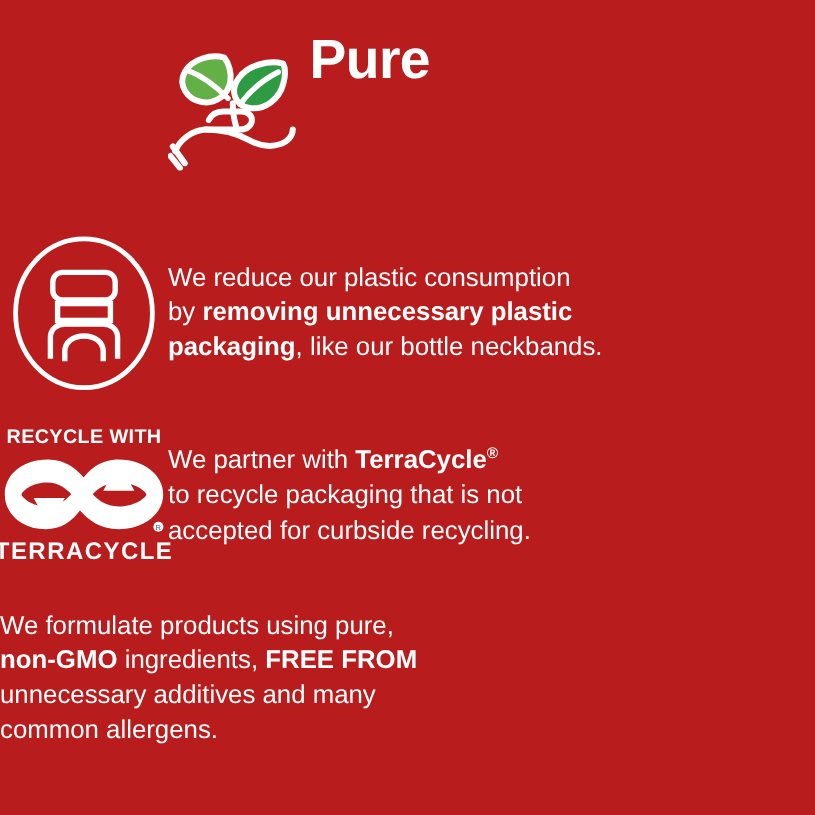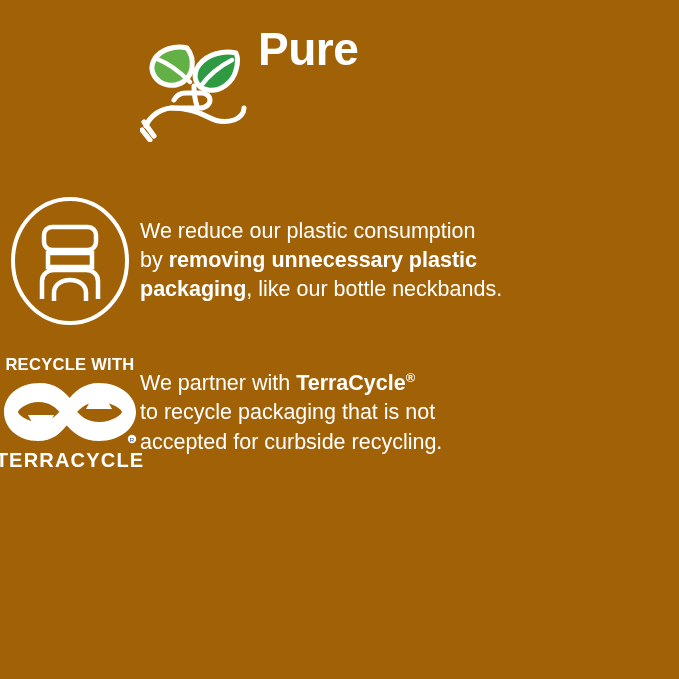--- a/index.html
+++ b/index.html
@@ -11,21 +11,21 @@
     height: 679px;
     background: #2a3d87;
     font-family: "Liberation Sans", sans-serif;
     overflow: hidden;
     position: relative;
   }
   .page {
     position: relative;
     width: 679px;
     height: 679px;
-    background: #a16207;
+    background: #b91c1c;
   }
 
   
   .header {
     position: absolute;
     left: 0;
     top: 22px;
     width: 679px;
     height: 140px;
     display: flex;
@@ -209,15 +209,21 @@
       </div>
     </div>
     <div class="row-text">
       <span>We partner with </span><b>TerraCycle</b><b class="sup">®</b><br>
       <span>to recycle packaging that is not</span><br>
       <span>accepted for curbside recycling.</span>
     </div>
   </div>
 
   <div class="row" id="row-gmo">
+    <div class="row-text">
+      <span>We formulate products using pure,</span><br>
+      <b>non-GMO</b><span> ingredients, </span><b>FREE FROM</b><br>
+      <span>unnecessary additives and many</span><br>
+      <span>common allergens.</span>
+    </div>
   </div>
 
 </div>
 
 </body></html>

